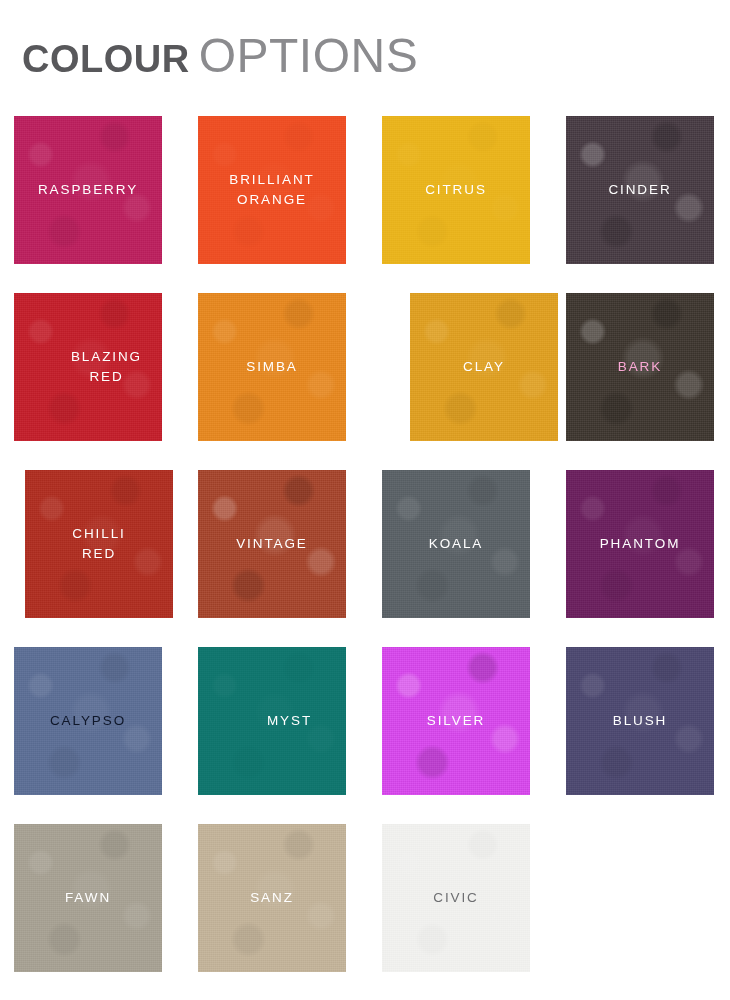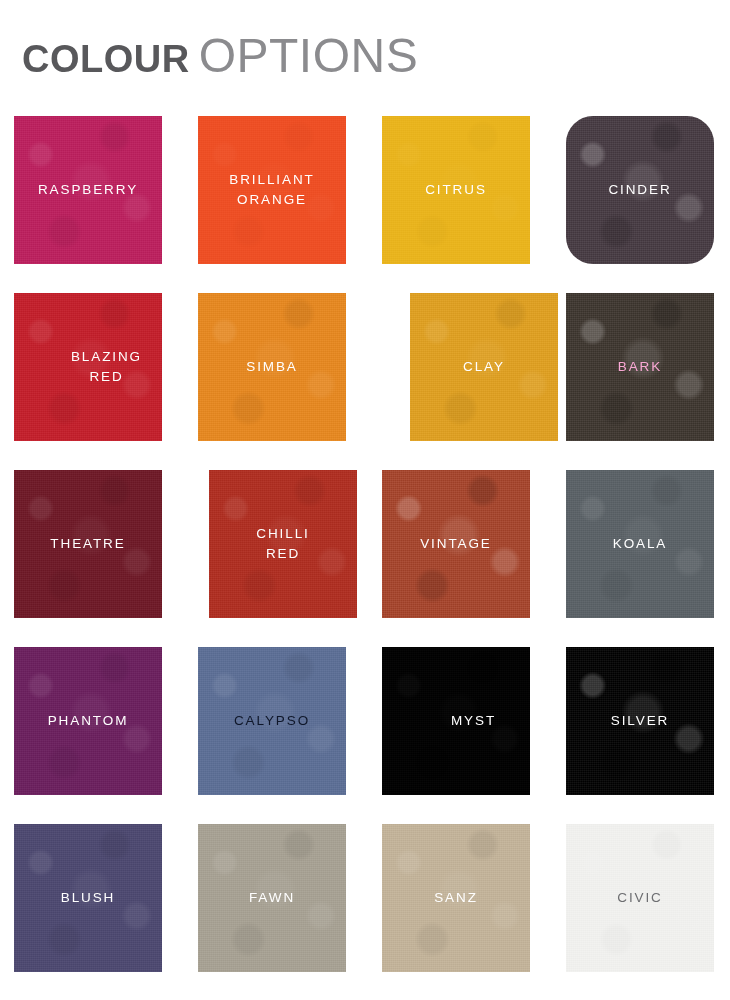--- a/index.html
+++ b/index.html
@@ -145,21 +145,21 @@
         <div class="tex"></div>
         <div class="mottle"></div>
         <div class="swatch-label" style="color: rgb(255, 255, 255);">BRILLIANT
 ORANGE</div>
       </div>
       <div class="swatch flat" style="background-color: rgb(235, 181, 28);">
         <div class="tex"></div>
         <div class="mottle"></div>
         <div class="swatch-label" style="color: rgb(255, 255, 255);">CITRUS</div>
       </div>
-      <div class="swatch heavy" style="background-color: rgb(70, 58, 66); border-radius: 27px;">
+      <div class="swatch heavy" style="background-color: rgb(70, 58, 66);">
         <div class="tex"></div>
         <div class="mottle"></div>
         <div class="swatch-label" style="color: rgb(255, 255, 255);">CINDER</div>
       </div>
       <div class="swatch" style="background-color: rgb(196, 30, 42);">
         <div class="tex"></div>
         <div class="mottle"></div>
         <div class="swatch-label" style="color: rgb(255, 255, 255); margin-left: 37px;">BLAZING
 RED</div>
       </div>
@@ -171,25 +171,20 @@
       <div class="swatch" style="background-color: rgb(224, 160, 32); margin-left: 28px;">
         <div class="tex"></div>
         <div class="mottle"></div>
         <div class="swatch-label" style="color: rgb(255, 255, 255);">CLAY</div>
       </div>
       <div class="swatch heavy" style="background-color: rgb(61, 53, 46);">
         <div class="tex"></div>
         <div class="mottle"></div>
         <div class="swatch-label" style="color: #f9a8d4;">BARK</div>
       </div>
-      <div class="swatch" style="background-color: rgb(110, 24, 38);">
-        <div class="tex"></div>
-        <div class="mottle"></div>
-        <div class="swatch-label" style="color: rgb(255, 255, 255);">THEATRE</div>
-      </div>
       <div class="swatch" style="background-color: rgb(176, 45, 32); margin-left: 11px;">
         <div class="tex"></div>
         <div class="mottle"></div>
         <div class="swatch-label" style="color: rgb(255, 255, 255);">CHILLI
 RED</div>
       </div>
       <div class="swatch heavy" style="background-color: rgb(167, 67, 42);">
         <div class="tex"></div>
         <div class="mottle"></div>
         <div class="swatch-label" style="color: rgb(255, 255, 255);">VINTAGE</div>
@@ -202,26 +197,26 @@
       <div class="swatch" style="background-color: rgb(107, 31, 94);">
         <div class="tex"></div>
         <div class="mottle"></div>
         <div class="swatch-label" style="color: rgb(255, 255, 255);">PHANTOM</div>
       </div>
       <div class="swatch" style="background-color: rgb(92, 110, 150);">
         <div class="tex"></div>
         <div class="mottle"></div>
         <div class="swatch-label" style="color: #0f172a;">CALYPSO</div>
       </div>
-      <div class="swatch flat" style="background-color: #000000; padding-left: 35px;">
+      <div class="swatch flat" style="background-color: #0f766e; padding-left: 35px;">
         <div class="tex"></div>
         <div class="mottle"></div>
         <div class="swatch-label" style="color: rgb(255, 255, 255);">MYST</div>
       </div>
-      <div class="swatch heavy" style="background-color: #000000;">
+      <div class="swatch heavy" style="background-color: #d946ef;">
         <div class="tex"></div>
         <div class="mottle"></div>
         <div class="swatch-label" style="color: rgb(255, 255, 255);">SILVER</div>
       </div>
       <div class="swatch" style="background-color: rgb(76, 72, 112);">
         <div class="tex"></div>
         <div class="mottle"></div>
         <div class="swatch-label" style="color: rgb(255, 255, 255);">BLUSH</div>
       </div>
       <div class="swatch" style="background-color: rgb(168, 162, 148);">

